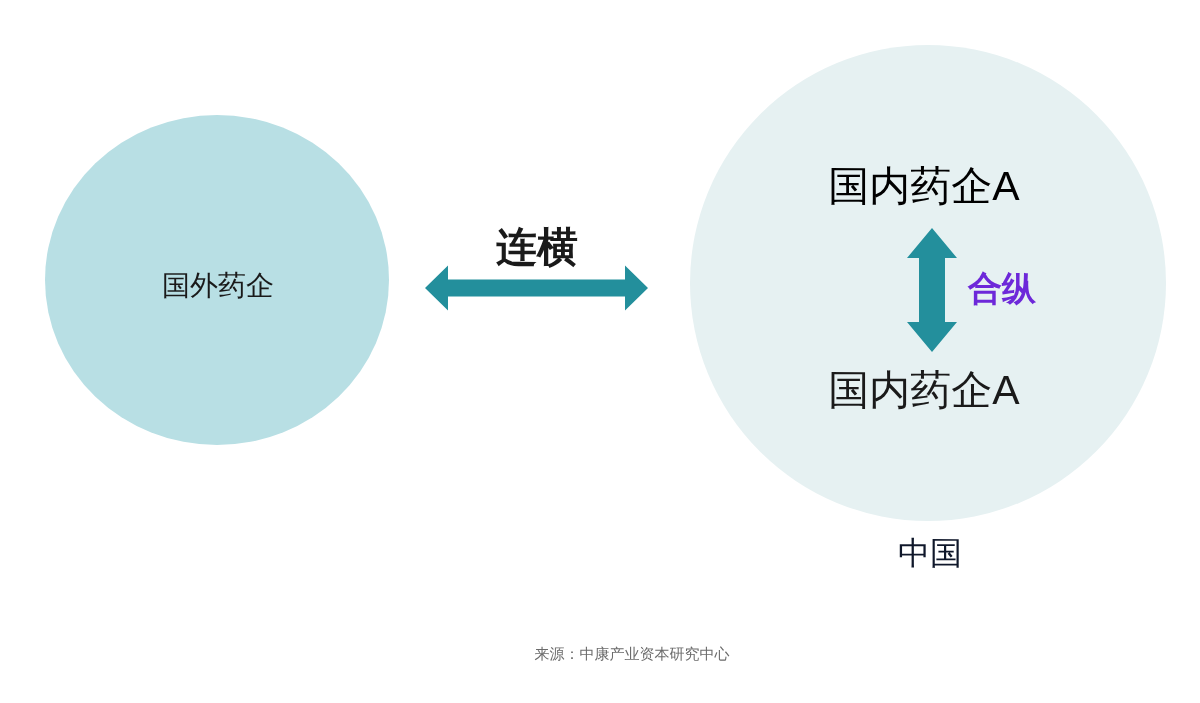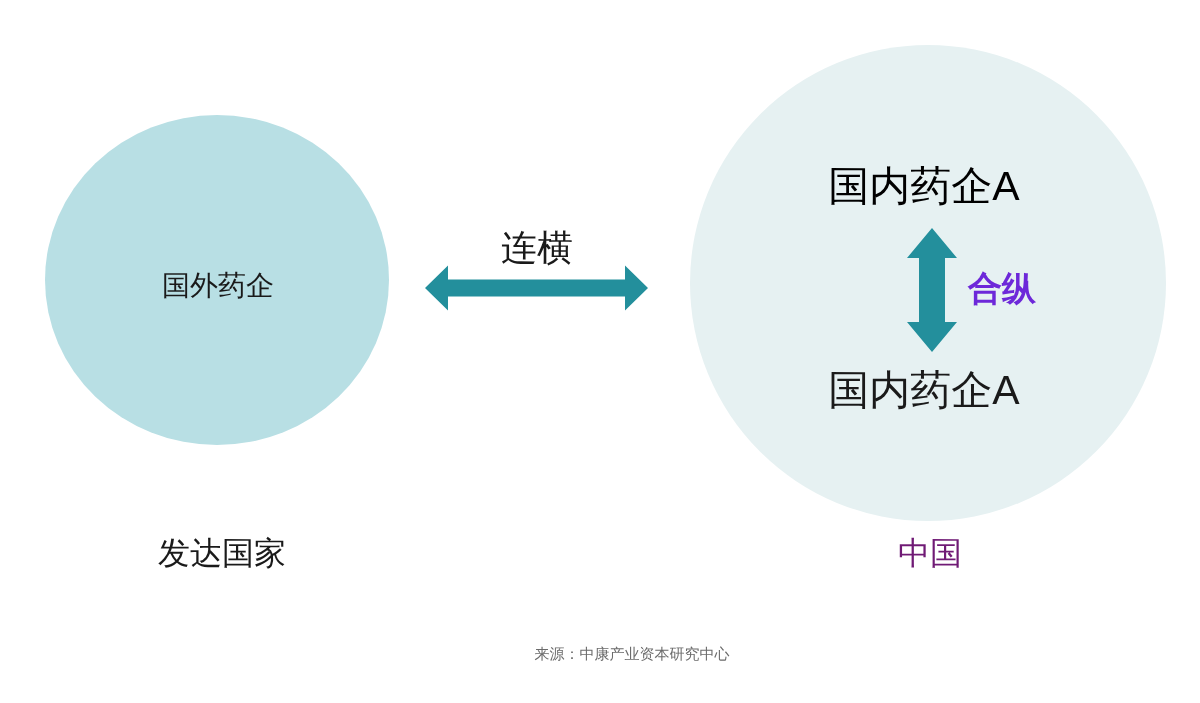--- a/index.html
+++ b/index.html
@@ -25,21 +25,21 @@
     transform: translate(-50%, -50%);
     white-space: nowrap;
     color: #1a1a1a;
     line-height: 1.1;
     text-align: center;
   }
 
   .circle-label-left   { left: 218px;  top: 286px; font-size: 28px; }
   .node-label-a        { left: 924px;  top: 187px; font-size: 41px; }
   .node-label-b        { left: 924px;  top: 391px; font-size: 41px; }
-  .arrow-label-h       { left: 537px;  top: 248px; font-size: 36px; font-weight: normal; text-align: right; }
+  .arrow-label-h       { left: 537px;  top: 248px; font-size: 41px; font-weight: bold; text-align: right; }
   .arrow-label-v       { left: 1002px; top: 289px; font-size: 34px; font-weight: bold; }
   .region-label-left   { left: 222px;  top: 554px; font-size: 32px; }
   .region-label-right  { left: 930px;  top: 554px; font-size: 32px; }
   .source-line         { left: 632px;  top: 654px; font-size: 15px; }
 </style>
 </head>
 <body>
 
 <div class="stage">
 
@@ -56,19 +56,18 @@
   <div class="label circle-label-left" style="color: rgb(26, 26, 26);">国外药企</div>
 
   <div class="label node-label-a" style="color: #000000;">国内药企A</div>
 
   <div class="label node-label-b" style="color: rgb(26, 26, 26);">国内药企A</div>
 
   <div class="label arrow-label-h" style="color: rgb(26, 26, 26);">连横</div>
 
   <div class="label arrow-label-v" style="color: #6d28d9;">合纵</div>
 
-  <div class="label region-label-left" style="color: rgb(26, 26, 26);">发达国家</div>
 
-  <div class="label region-label-right" style="color: #701a75;">中国</div>
+  <div class="label region-label-right" style="color: #0f172a;">中国</div>
 
   <div class="label source-line" style="color: rgb(107, 107, 107);">来源：中康产业资本研究中心</div>
 
 </div>
 
 </body></html>

